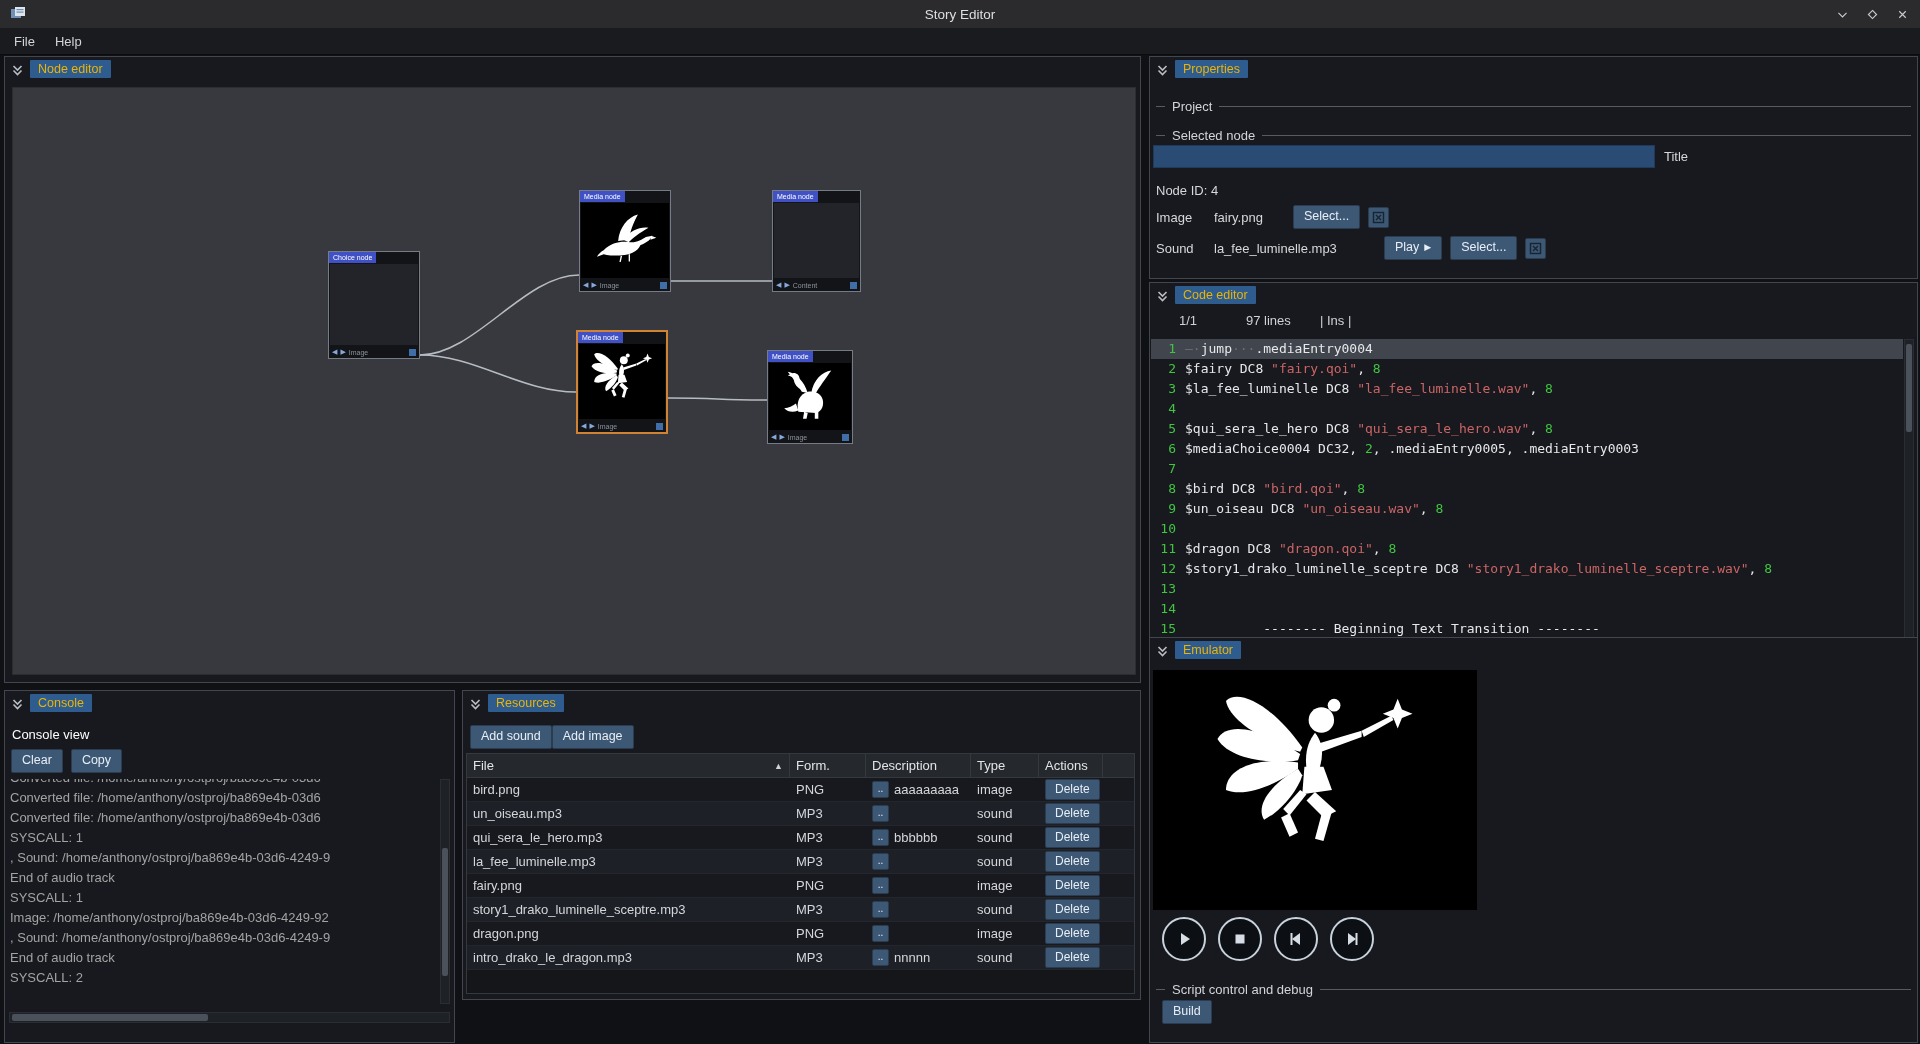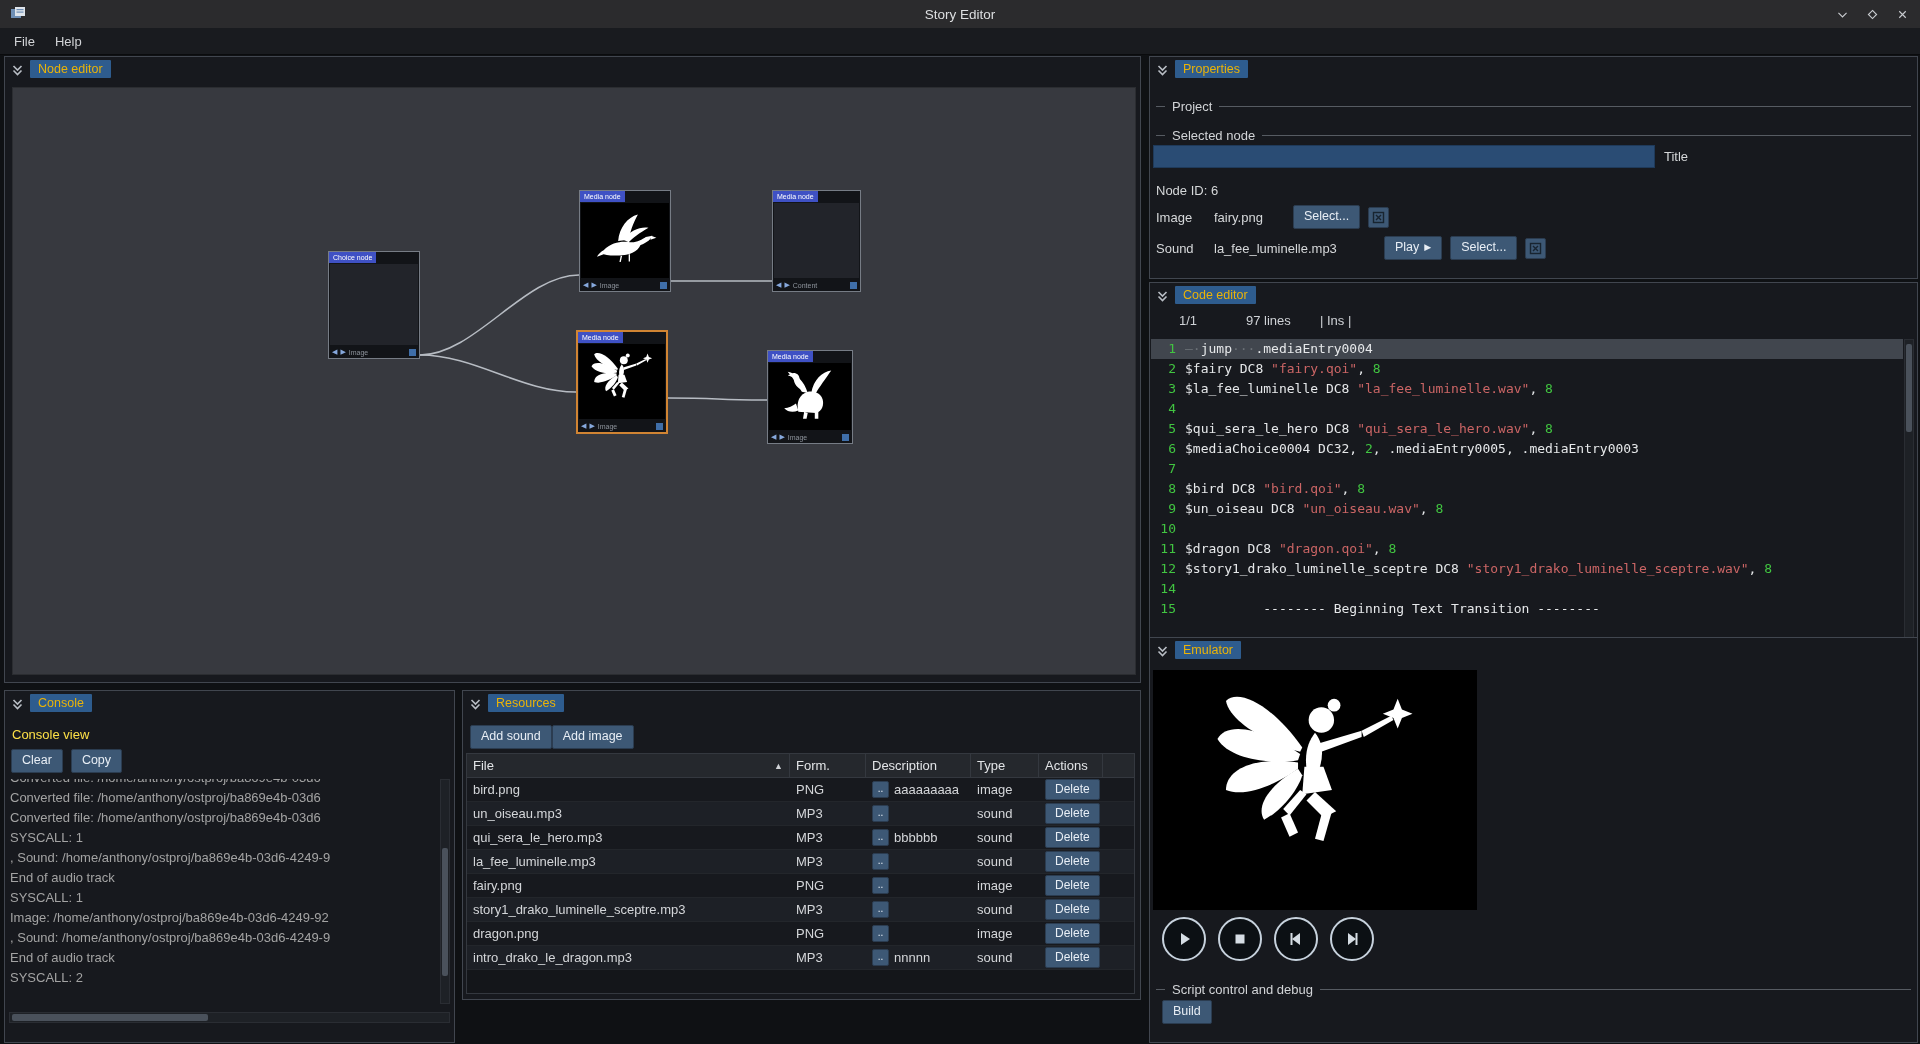--- a/index.html
+++ b/index.html
@@ -44,21 +44,21 @@
   .node-body{flex:1;margin:1px;background:#22242a;display:flex;align-items:center;justify-content:center;overflow:hidden;}
   .node-body.has-img{background:#000;}
   .node-body svg{width:88%;height:88%;fill:#fff;}
   .node-foot{height:12px;display:flex;align-items:center;gap:3px;padding:0 3px;font-size:7px;line-height:1;}
   .node-arrow{color:#86a8dc;background:none;border:none;font-size:7px;padding:0;}
   .node-foot-label{color:#8d939b;}
   .node-mini{margin-left:auto;width:7px;height:7px;background:#3f6ea8;border:none;padding:0;}
 
   
   #console{left:4px;top:690px;width:451px;height:353px;}
-  .console-view-label{position:absolute;left:7px;top:36px;color:#fde047;}
+  .console-view-label{position:absolute;left:7px;top:36px;color:#ffffff;}
   .console-btns{position:absolute;left:6px;top:58px;display:flex;gap:8px;}
   .console-log{position:absolute;left:5px;top:88px;right:20px;bottom:42px;overflow:hidden;font-size:13px;line-height:20px;color:#a3a3a3;}
   .console-line{white-space:nowrap;}
   .console-log .console-line:first-child{margin-top:-11px;}
   .vscroll{position:absolute;width:10px;background:#1e2126;border:1px solid #2a2d33;padding:0;}
   .vthumb{position:absolute;left:1px;right:1px;background:#4a515b;border-radius:2px;border:none;padding:0;}
   .hscroll{position:absolute;height:11px;background:#1e2126;border:1px solid #2a2d33;padding:0;}
   .hthumb{position:absolute;top:1px;bottom:1px;background:#4a515b;border-radius:2px;border:none;padding:0;}
   #console .vscroll{right:4px;top:88px;bottom:38px;}
   #console .vthumb{top:68px;height:128px;}
@@ -469,21 +469,21 @@
     </div>
     <div class="group-sep" style="top:71px">
       <span class="sep-line pre"></span>
       <span>Selected node</span>
       <span class="sep-line post"></span>
     </div>
     <div class="title-row">
       <input class="prop-input" type="text" value="" style="">
       <span class="title-label">Title</span>
     </div>
-    <div class="node-id">Node ID: 6</div>
+    <div class="node-id">Node ID: 4</div>
     <div class="prop-row" style="top:148px">
       <span class="prop-label-img">Image</span>
       <span class="prop-value-img">fairy.png</span>
       <button class="btn">Select...</button>
       <button class="btn icon-btn">
           <svg viewBox="0 0 13 13">
             <rect x="1.5" y="1.5" width="10" height="10"></rect>
             <path d="M4,4 L9,9 M9,4 L4,9"></path>
           </svg>
         </button>
@@ -524,20 +524,21 @@
         <div class="code-line"><span class="lineno">3</span><span class="code-body"><span class="seg-plain">$la_fee_luminelle DC8 </span><span class="seg-string">"la_fee_luminelle.wav"</span><span class="seg-plain">, </span><span class="seg-number">8</span></span></div>
         <div class="code-line"><span class="lineno">4</span><span class="code-body"></span></div>
         <div class="code-line"><span class="lineno">5</span><span class="code-body"><span class="seg-plain">$qui_sera_le_hero DC8 </span><span class="seg-string">"qui_sera_le_hero.wav"</span><span class="seg-plain">, </span><span class="seg-number">8</span></span></div>
         <div class="code-line"><span class="lineno">6</span><span class="code-body"><span class="seg-plain">$mediaChoice0004 DC32, </span><span class="seg-number">2</span><span class="seg-plain">, .mediaEntry0005, .mediaEntry0003</span></span></div>
         <div class="code-line"><span class="lineno">7</span><span class="code-body"></span></div>
         <div class="code-line"><span class="lineno">8</span><span class="code-body"><span class="seg-plain">$bird DC8 </span><span class="seg-string">"bird.qoi"</span><span class="seg-plain">, </span><span class="seg-number">8</span></span></div>
         <div class="code-line"><span class="lineno">9</span><span class="code-body"><span class="seg-plain">$un_oiseau DC8 </span><span class="seg-string">"un_oiseau.wav"</span><span class="seg-plain">, </span><span class="seg-number">8</span></span></div>
         <div class="code-line"><span class="lineno">10</span><span class="code-body"></span></div>
         <div class="code-line"><span class="lineno">11</span><span class="code-body"><span class="seg-plain">$dragon DC8 </span><span class="seg-string">"dragon.qoi"</span><span class="seg-plain">, </span><span class="seg-number">8</span></span></div>
         <div class="code-line"><span class="lineno">12</span><span class="code-body"><span class="seg-plain">$story1_drako_luminelle_sceptre DC8 </span><span class="seg-string">"story1_drako_luminelle_sceptre.wav"</span><span class="seg-plain">, </span><span class="seg-number">8</span></span></div>
+        <div class="code-line"><span class="lineno">13</span><span class="code-body"></span></div>
         <div class="code-line"><span class="lineno">14</span><span class="code-body"></span></div>
         <div class="code-line"><span class="lineno">15</span><span class="code-body"><span class="seg-plain">          -------- Beginning Text Transition --------</span></span></div>
       </div>
     <button class="vscroll">
         <span class="vthumb"></span>
       </button>
   </section>
 
   <section class="panel" id="emulator">
     <div class="panel-header">

